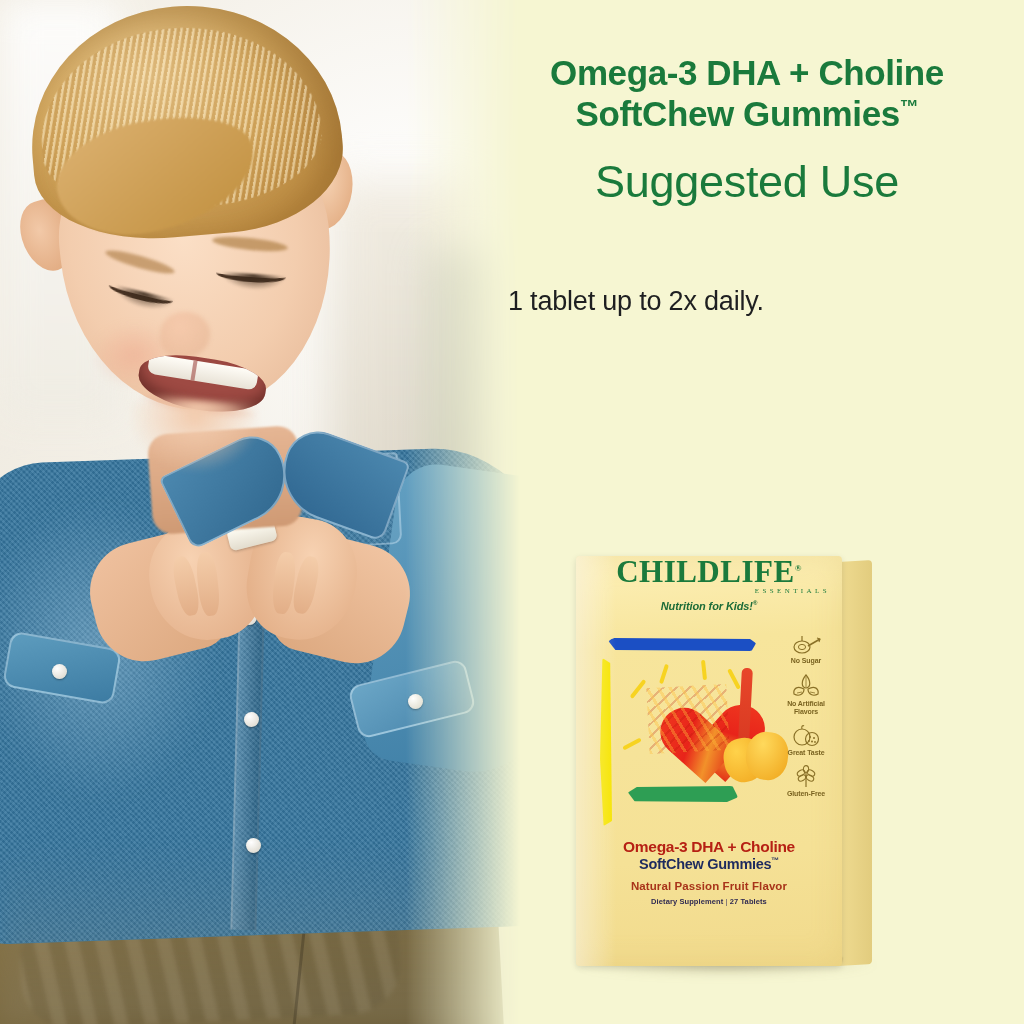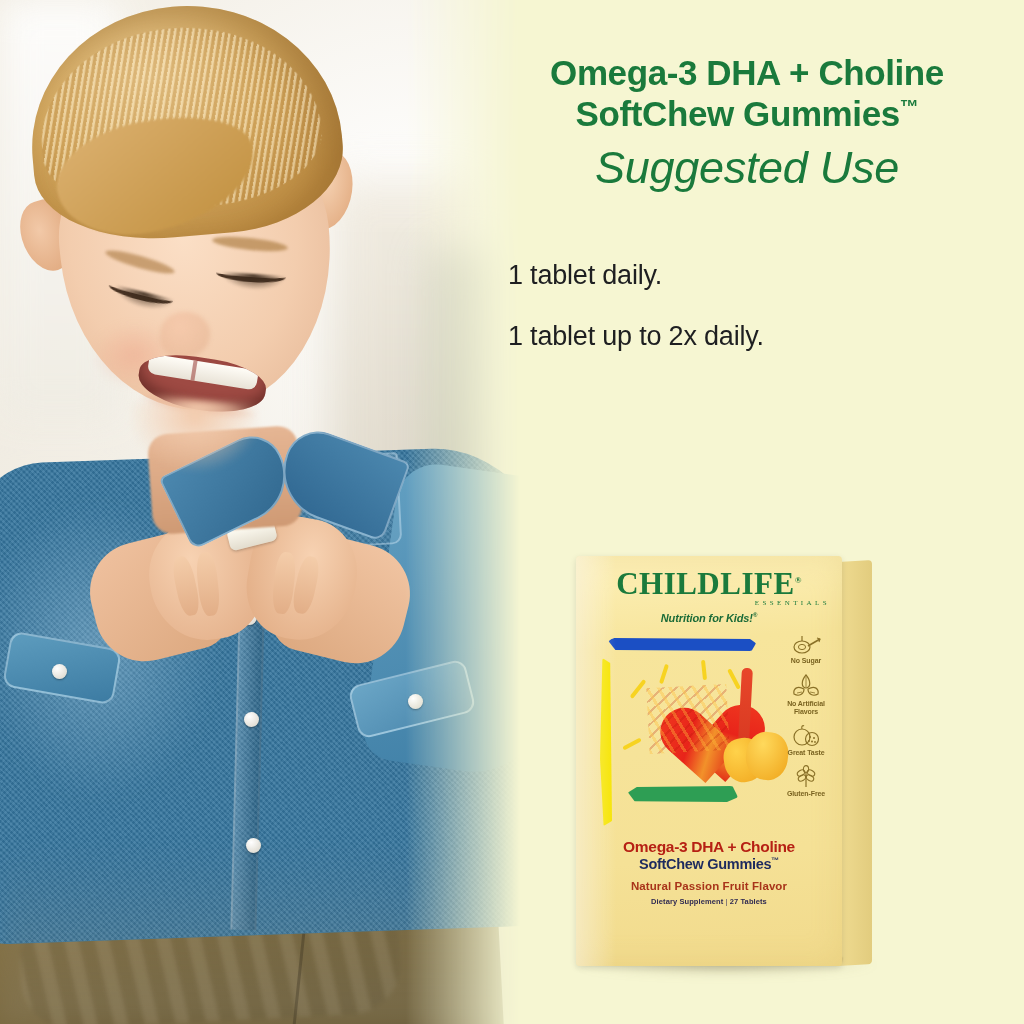--- a/index.html
+++ b/index.html
@@ -285,21 +285,21 @@
   .copy { position:absolute; left:470px; top:0; width:554px; height:1024px; }
 
   .title-block { position:absolute; left:0; top:52px; width:554px; text-align:center; }
   .title-line {
     color:#1a7a3c; font-weight:bold; font-size:35px; line-height:1.18;
     letter-spacing:-.4px;
   }
   .title-line .tm { font-size:19px; vertical-align:super; font-weight:bold; }
   .subtitle {
     color:#1a7a3c; font-weight:normal; font-size:45px; line-height:1.2;
-    margin-top:6px; letter-spacing:-.3px;font-style:italic;
+    margin-top:20px; letter-spacing:-.3px;
   }
 
   .dosage { position:absolute; left:38px; top:258px; width:500px; }
   .dose-head {
     color:#17181a; font-weight:bold; font-size:28px; line-height:1.3;
     letter-spacing:-.2px;
   }
   .dose-text {
     color:#1e1f21; font-size:27px; line-height:1.28; letter-spacing:-.2px;
   }
@@ -334,21 +334,21 @@
     background:linear-gradient(90deg, rgba(255,255,255,.45), rgba(255,255,255,0));
   }
   .box-bottom-lip {
     position:absolute; left:14px; top:400px; width:262px; height:8px;
     background:linear-gradient(180deg,#e7d184,#cdb straight);
     background-color:#ddc578;
     border-radius:0 0 6px 6px;
     box-shadow:0 1px 2px rgba(90,70,20,.4);
   }
 
-  .logo { position:absolute; left:0; top:12px; width:266px; text-align:center; }
+  .logo { position:absolute; left:0; top:0; width:266px; text-align:center; }
   .logo-word {
     font-family:"Liberation Serif", serif;
     color:#1b7a3c; font-weight:bold; font-size:31px; letter-spacing:.5px;
     line-height:1; white-space:nowrap;
   }
   .logo-reg { font-size:9px; vertical-align:super; }
   .logo-sub {
     font-family:"Liberation Serif", serif;
     color:#1b7a3c; font-size:7px; letter-spacing:3.4px;
     margin:0 0 0 72px; text-align:right; padding-right:12px;
@@ -528,21 +528,20 @@
   <div class="copy">
 
     <div class="title-block">
       <div class="title-line">Omega-3 DHA + Choline</div>
       <div class="title-line"><span>SoftChew Gummies</span><span class="tm">™</span></div>
       <div class="subtitle">Suggested Use</div>
     </div>
 
     <div class="dosage">
       <div>
-        <div class="dose-text">1 tablet daily.</div>
       </div>
       <div class="gap"></div>
       <div>
         <div class="dose-text">1 tablet up to 2x daily.</div>
       </div>
     </div>
   </div>
 
   <div class="box-wrap">
     <div class="box-shadow-ground"></div>

